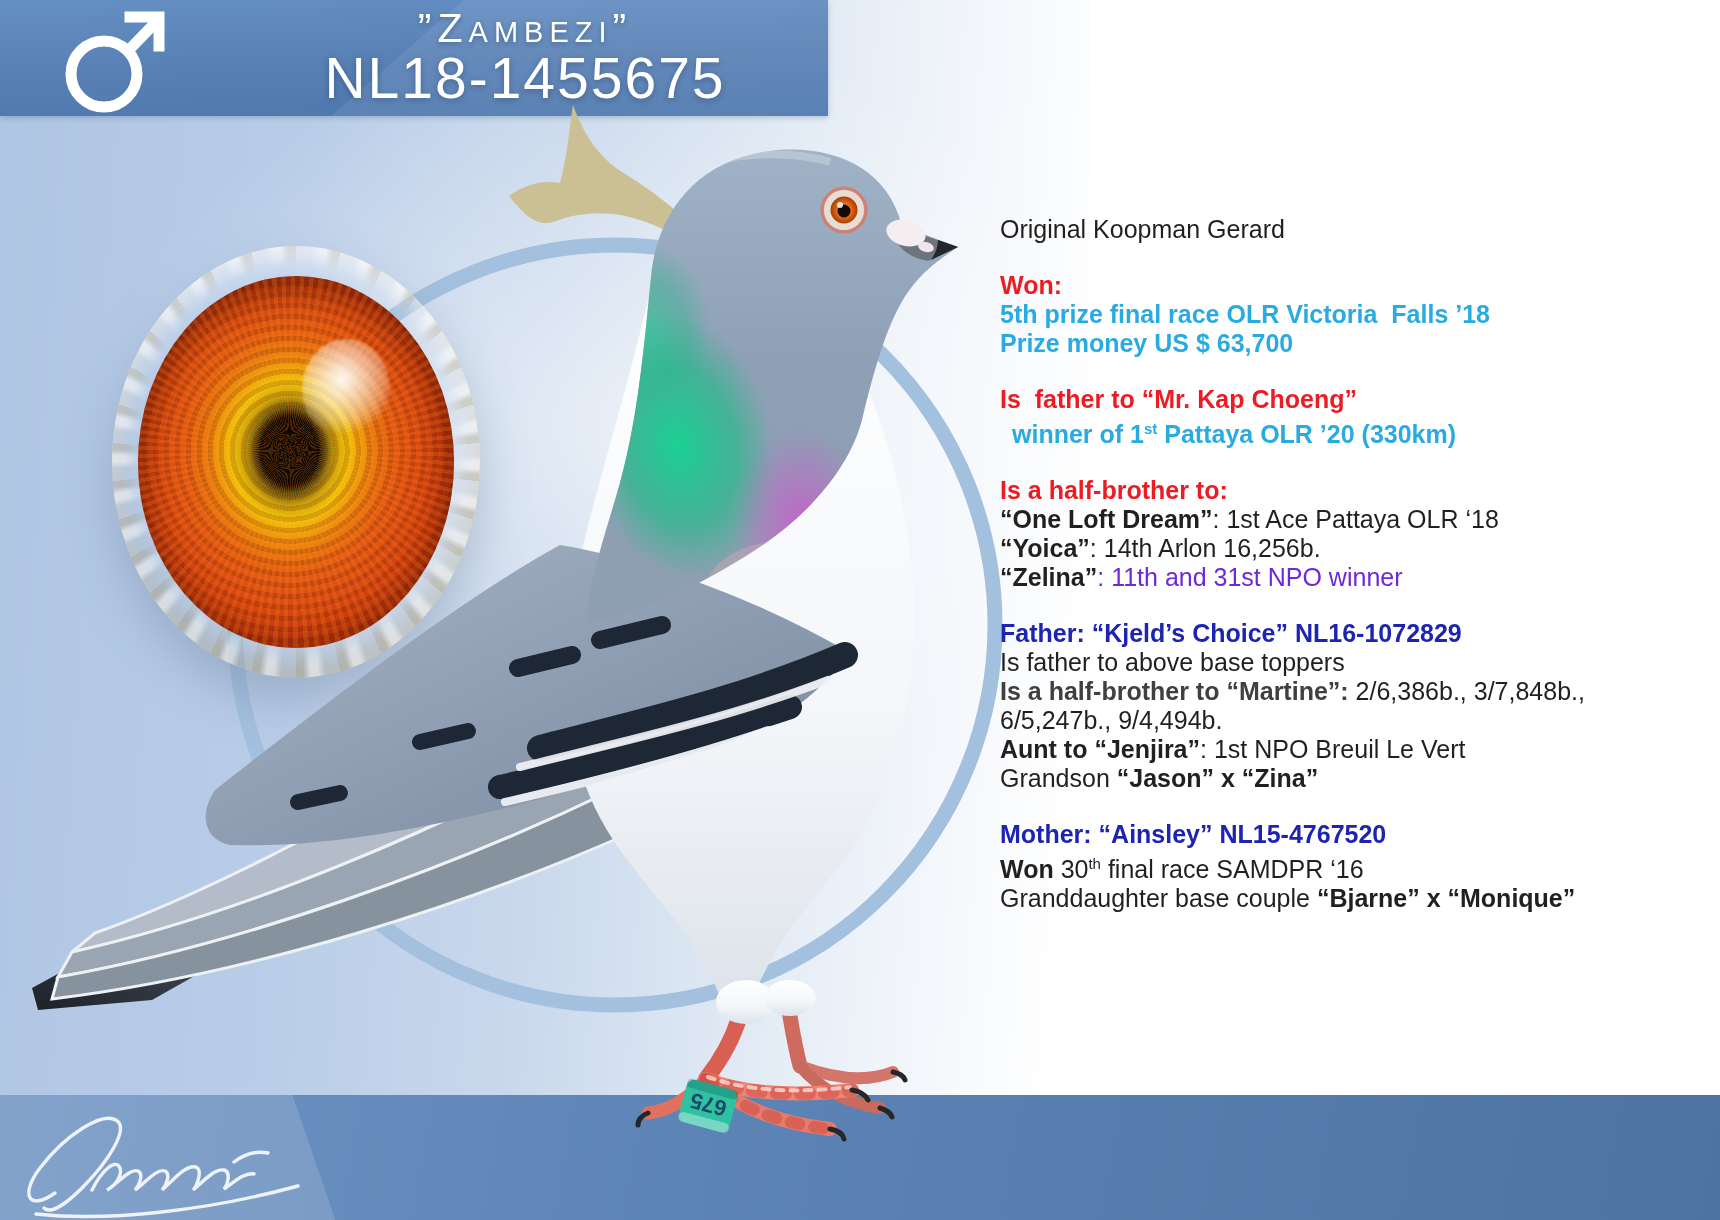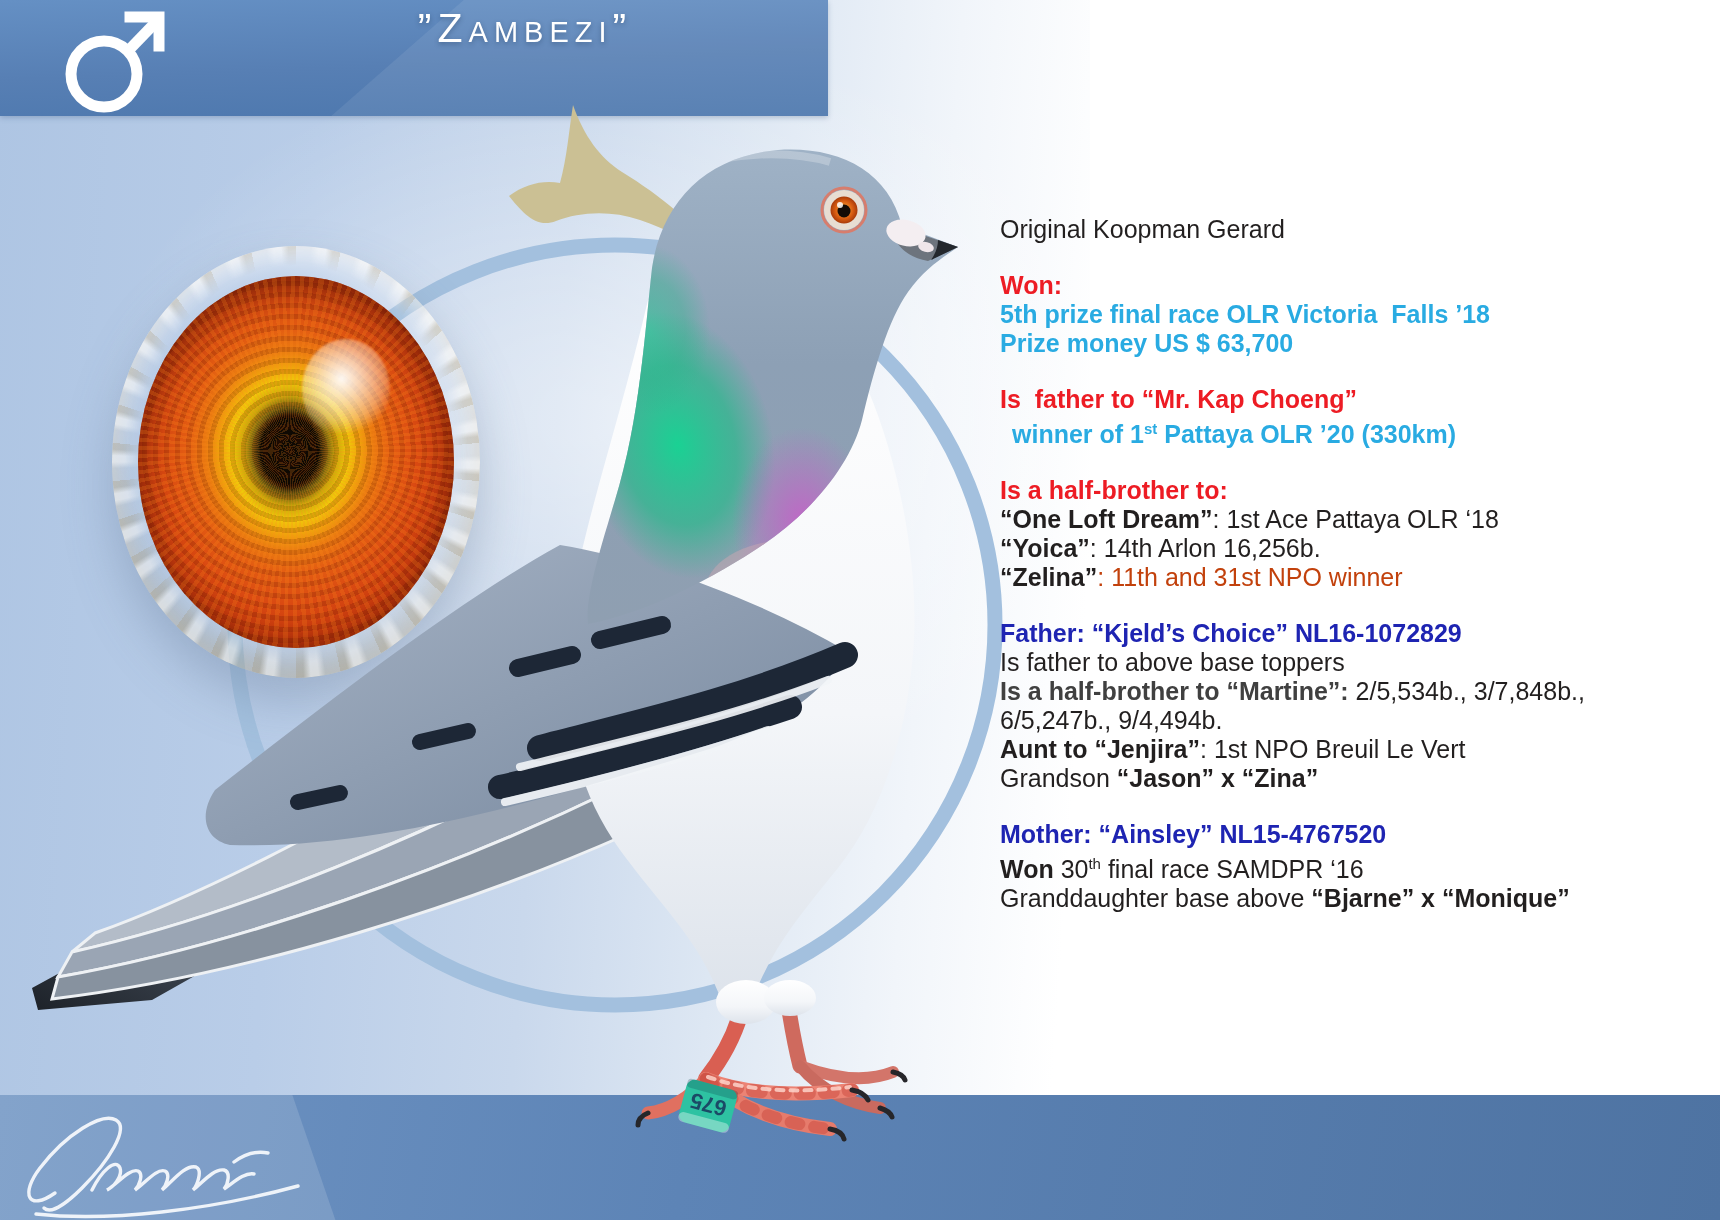--- a/index.html
+++ b/index.html
@@ -88,20 +88,21 @@
   <div class="banner">
     <svg class="male-svg" width="140" height="110" viewBox="0 0 140 110">
       <g fill="none" stroke="#ffffff" stroke-width="11">
         <circle cx="76" cy="70" r="33"></circle>
         <path d="M 99 48 L 127 19"></path>
         <path d="M 102 13 H 131 V 42" stroke-linecap="square"></path>
       </g>
     </svg>
     <div class="banner-titles">
       <div class="pigeon-name">”Zambezi”</div>
+      <div class="ring-number">NL18-1455675</div>
     </div>
   </div>
 
   <svg class="dove-svg" width="1720" height="1220" viewBox="0 0 1720 1220">
     <path fill="#cbc094" d="M 509,196
       C 525,184 543,180 560,183
       C 567,158 569,130 573,105
       C 584,136 600,158 622,172
       C 660,195 700,228 716,254
       C 690,242 664,228 640,220
@@ -273,31 +274,31 @@
           <div class="line"><span class="b" style="color: rgb(41, 171, 226);">Prize money US $ 63,700</span></div>
         </div>
         <div class="para">
           <div class="line"><span class="b" style="color: rgb(237, 28, 36);">Is  father to “Mr. Kap Choeng”</span></div>
           <div class="line"><span class="b" style="color: rgb(41, 171, 226); margin-left: 12px;">winner of 1</span><span class="b sup" style="color: rgb(41, 171, 226);">st</span><span class="b" style="color: rgb(41, 171, 226);"> Pattaya OLR ’20 (330km)</span></div>
         </div>
         <div class="para">
           <div class="line"><span class="b" style="color: rgb(237, 28, 36);">Is a half-brother to:</span></div>
           <div class="line"><span class="b" style="color: rgb(34, 31, 31);">“One Loft Dream”</span><span style="color: rgb(34, 31, 31);">: 1st Ace Pattaya OLR ‘18</span></div>
           <div class="line"><span class="b" style="color: rgb(34, 31, 31);">“Yoica”</span><span style="color: rgb(34, 31, 31);">: 14th Arlon 16,256b.</span></div>
-          <div class="line"><span class="b" style="color: rgb(34, 31, 31);">“Zelina”</span><span style="color: #c2410c;">: 11th and 31st NPO winner</span></div>
+          <div class="line"><span class="b" style="color: rgb(34, 31, 31);">“Zelina”</span><span style="color: #6d28d9;">: 11th and 31st NPO winner</span></div>
         </div>
         <div class="para">
           <div class="line"><span class="b" style="color: rgb(30, 36, 178);">Father: “Kjeld’s Choice” NL16-1072829</span></div>
           <div class="line"><span style="color: rgb(34, 31, 31);">Is father to above base toppers</span></div>
-          <div class="line"><span class="b" style="color: #404040;">Is a half-brother to “Martine”:</span><span style="color: rgb(34, 31, 31);"> 2/5,534b., 3/7,848b.,</span></div>
+          <div class="line"><span class="b" style="color: #404040;">Is a half-brother to “Martine”:</span><span style="color: rgb(34, 31, 31);"> 2/6,386b., 3/7,848b.,</span></div>
           <div class="line"><span style="color: rgb(34, 31, 31);">6/5,247b., 9/4,494b.</span></div>
           <div class="line"><span class="b" style="color: rgb(34, 31, 31);">Aunt to “Jenjira”</span><span style="color: rgb(34, 31, 31);">: 1st NPO Breuil Le Vert</span></div>
           <div class="line"><span style="color: rgb(34, 31, 31);">Grandson </span><span class="b" style="color: rgb(34, 31, 31);">“Jason” x “Zina”</span></div>
         </div>
         <div class="para">
           <div class="line"><span class="b" style="color: rgb(30, 36, 178);">Mother: “Ainsley” NL15-4767520</span></div>
           <div class="line"><span class="b" style="color: rgb(34, 31, 31);">Won</span><span style="color: rgb(34, 31, 31);"> 30</span><span class="sup" style="color: rgb(34, 31, 31);">th</span><span style="color: rgb(34, 31, 31);"> final race SAMDPR ‘16</span></div>
-          <div class="line"><span style="color: rgb(34, 31, 31);">Granddaughter base above </span><span class="b" style="color: rgb(34, 31, 31);">“Bjarne” x “Monique”</span></div>
+          <div class="line"><span style="color: rgb(34, 31, 31);">Granddaughter base couple </span><span class="b" style="color: rgb(34, 31, 31);">“Bjarne” x “Monique”</span></div>
         </div>
       </div>
   </div>
 
 </div>
 
 </body></html>

